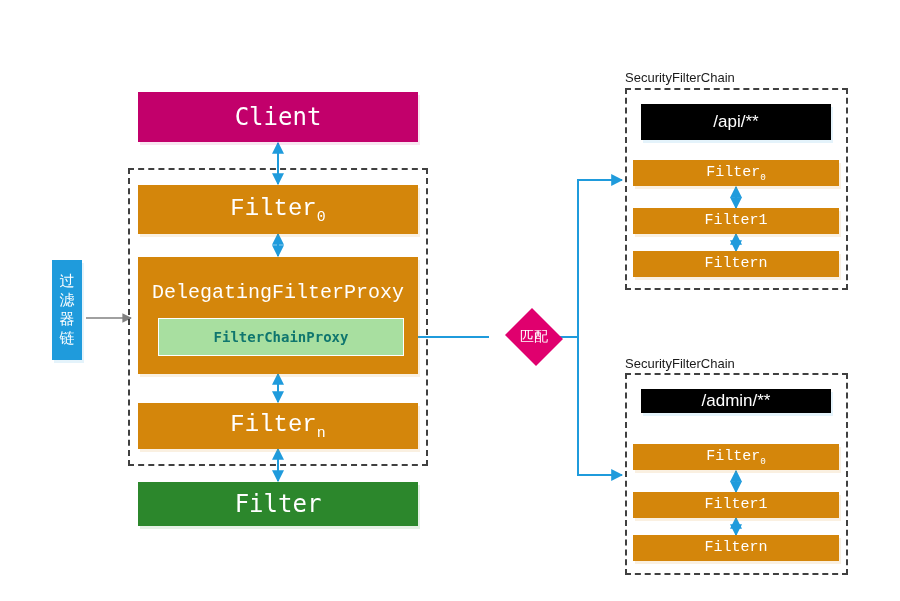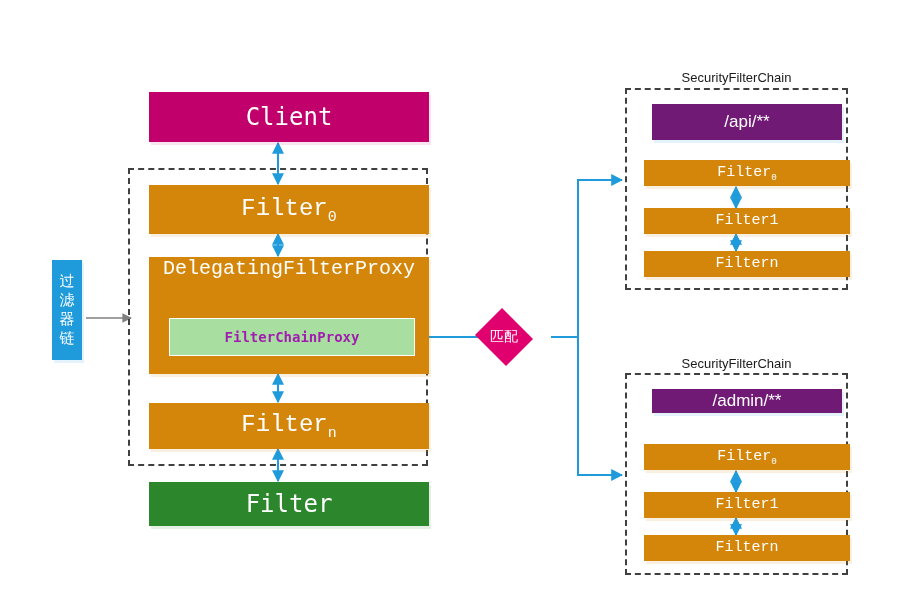--- a/index.html
+++ b/index.html
@@ -18,44 +18,42 @@
   .box {
     position: absolute;
     box-sizing: border-box;
     display: flex;
     align-items: center;
     justify-content: center;
     color: #ffffff;
     font-family: "DejaVu Sans Mono", "Liberation Mono", monospace;
     white-space: nowrap;
     box-shadow: 2px 3px 0 rgba(212,134,11,0.12);
-    margin-left: 11px;
   }
   .box.magenta  { background: #c2006b; box-shadow: 2px 3px 0 rgba(194,0,107,0.10); }
   .box.orange   { background: #d4860b; font-family: Liberation Mono, monospace; }
   .box.green    { background: #2c872c; box-shadow: 2px 3px 0 rgba(44,135,44,0.12); }
-  .box.blue     { background: #701a75; box-shadow: 2px 3px 0 rgba(31,155,220,0.12);
+  .box.blue     { background: #000000; box-shadow: 2px 3px 0 rgba(31,155,220,0.12);
                   font-family: "Liberation Sans", sans-serif; }
   .box.lightgreen {
     background: #a8dfa0;
     border: 1px solid #ffffff;
     box-shadow: none;
   }
   .dashed-container {
     position: absolute;
     box-sizing: border-box;
     border: 2px dashed #404040;
     background: transparent;
   }
   .chain-label {
     position: absolute;
     font-family: "Liberation Sans", sans-serif;
     font-size: 13px;
     color: #1a1a1a;
-    text-align: center;
     white-space: nowrap;
   }
   .vlabel {
     position: absolute;
     box-sizing: border-box;
     background: #1f9bdc;
     color: #ffffff;
     font-family: "DejaVu Sans", sans-serif;
     font-size: 15px;
     line-height: 19px;
@@ -141,47 +139,47 @@
 
   <div class="dashed-container" style="left:128px; top:168px; width:300px; height:298px;"></div>
 
   <div class="box orange" style="left:138px; top:185px; width:280px; height:49px; font-size:24px;">
     <span>
       <span>Filter</span><span class="sub">0</span>
     </span>
   </div>
 
   <div class="box orange" style="left:138px; top:257px; width:280px; height:117px; font-size:20px;
-              align-items:flex-start; padding-top:0;">
+              align-items:flex-start; padding-top:24px;">
     <span>DelegatingFilterProxy</span>
   </div>
 
   <div class="box lightgreen" style="left:158px; top:318px; width:246px; height:38px; font-size:14px;
-              font-weight:bold; color:#a21caf;">
+              font-weight:bold; color:#0f766e;">
     <span>FilterChainProxy</span>
   </div>
 
   <div class="box orange" style="left:138px; top:403px; width:280px; height:46px; font-size:24px;">
     <span>
       <span>Filter</span><span class="sub">n</span>
     </span>
   </div>
 
   <div class="box green" style="left:138px; top:482px; width:280px; height:44px; font-size:24px;">
     <span>Filter</span>
   </div>
 
   <div class="vlabel" style="left:52px; top:260px; width:30px; height:100px;">
     <span>过</span>
     <span>滤</span>
     <span>器</span>
     <span>链</span>
   </div>
 
-  <div class="diamond-wrap" style="left:473px; top:310px; width:62px; height:54px;">
+  <div class="diamond-wrap" style="left:503px; top:310px; width:62px; height:54px;">
     <div class="diamond-shape"></div>
     <span class="diamond-text">匹配</span>
   </div>
 
   <div class="chain-label" style="left:625px; top:70px; width:223px;">SecurityFilterChain</div>
 
   <div class="dashed-container" style="left:625px; top:88px; width:223px; height:202px;"></div>
 
   <div class="box blue" style="left:641px; top:104px; width:190px; height:36px; font-size:17px;">
     <span>/api/**</span>

